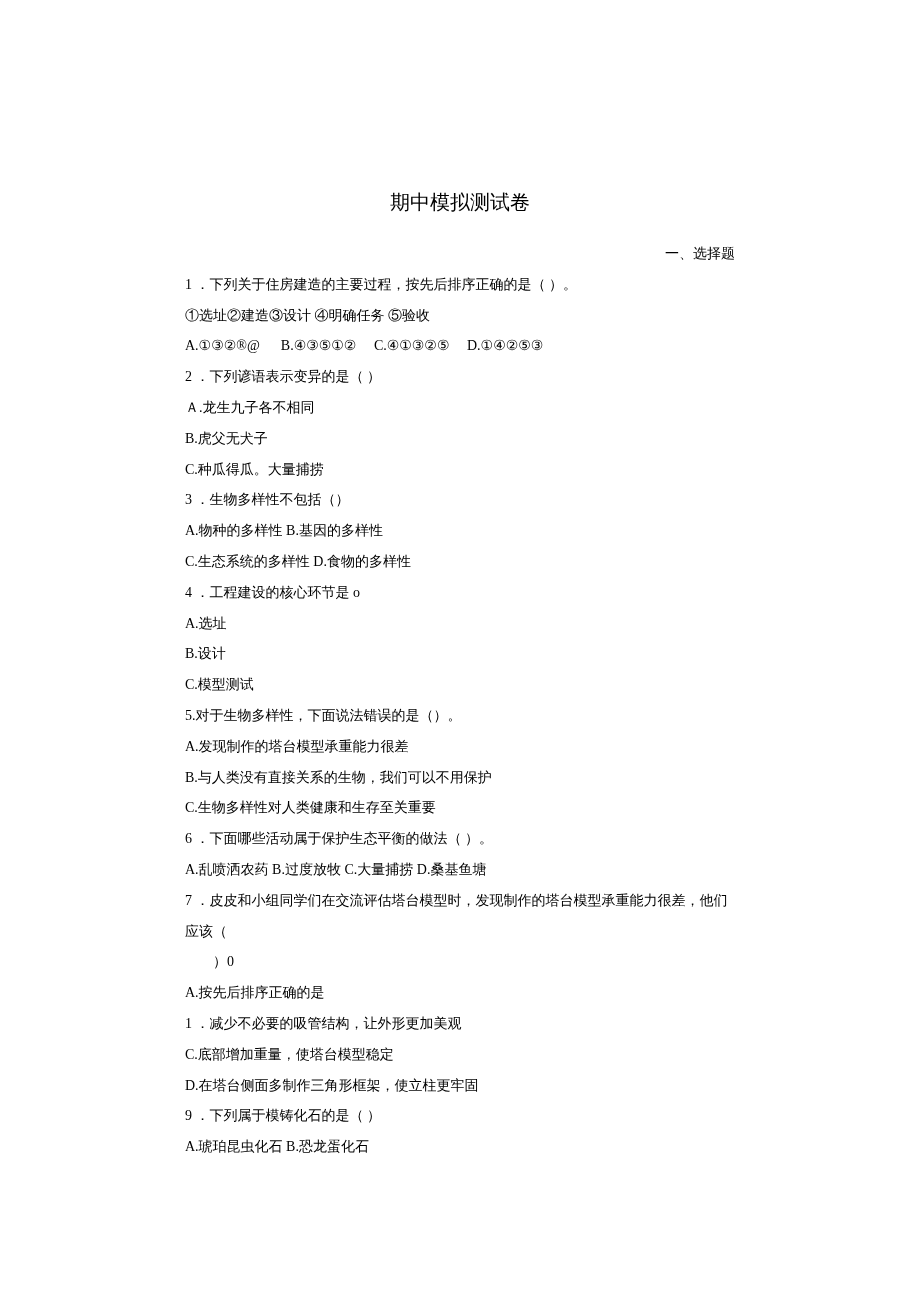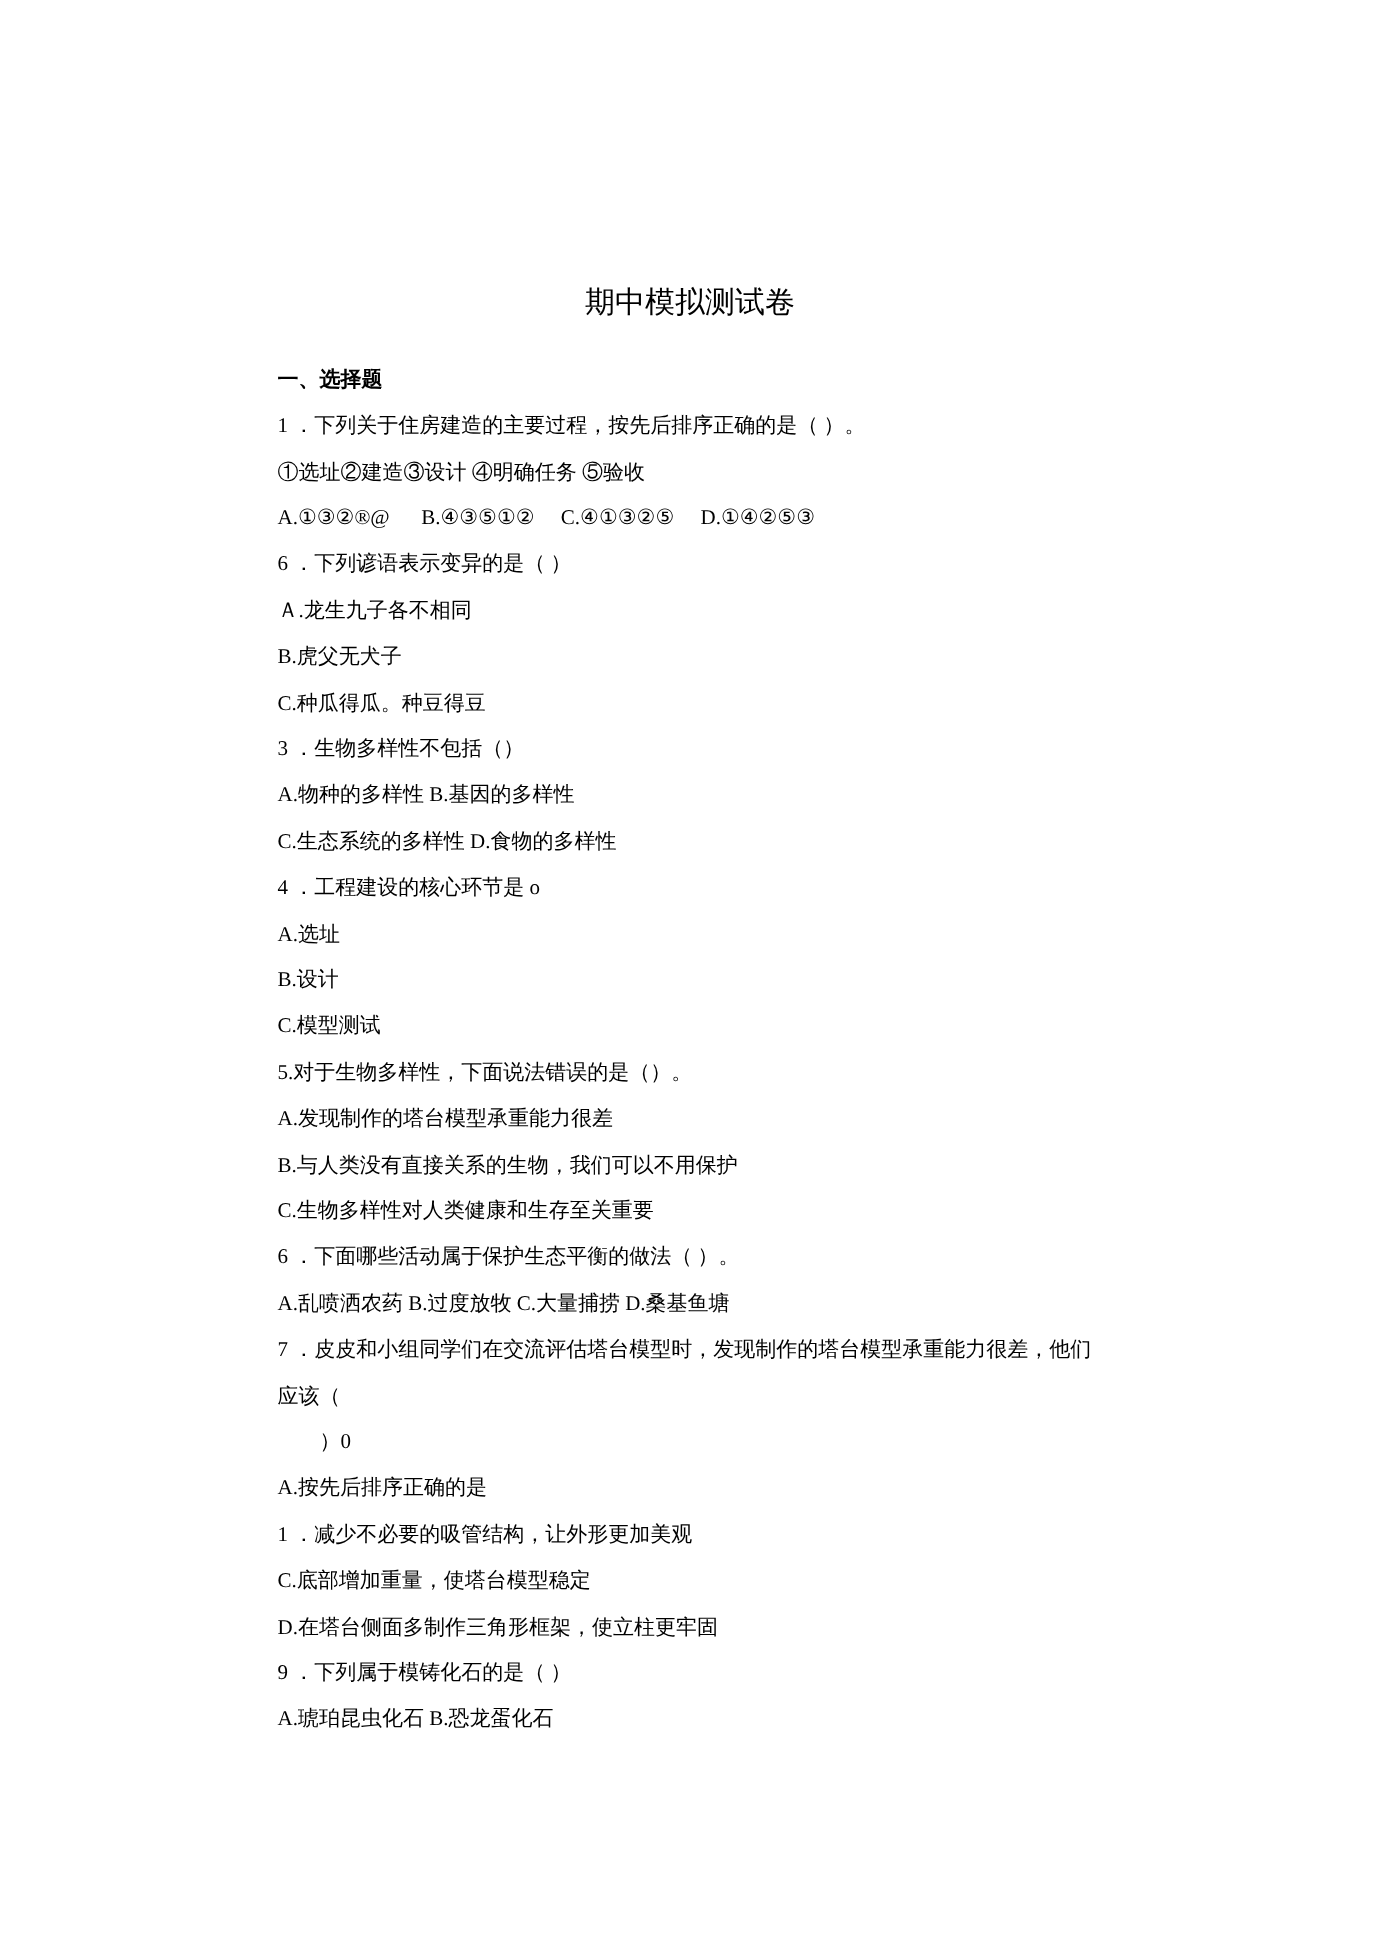--- a/index.html
+++ b/index.html
@@ -16,21 +16,22 @@
       padding: 180px 185px 100px 185px;
       width: 920px;
     }
     .title {
       text-align: center;
       font-size: 20px;
       font-weight: normal;
       margin-bottom: 15px;
     }
     .section-heading {
-      font-weight: bold;
+      font-weight: normal;
+      text-align: right;
     }
     .question-line {
       margin-bottom: 0;
     }
     .options-inline {
       white-space: pre;
     }
     .indent {
       text-indent: 2em;
     }
@@ -39,24 +40,24 @@
 <body>
 
 <div class="title">期中模拟测试卷</div>
 
 <div class="section-heading">一、选择题</div>
 
 <div class="question-line">1 ．下列关于住房建造的主要过程，按先后排序正确的是（           ）。</div>
 <div class="question-line">①选址②建造③设计            ④明确任务       ⑤验收</div>
 <div class="question-line options-inline">A.①③②®@      B.④③⑤①②     C.④①③②⑤     D.①④②⑤③</div>
 
-<div class="question-line">6 ．下列谚语表示变异的是（     ）</div>
+<div class="question-line">2 ．下列谚语表示变异的是（     ）</div>
 <div class="question-line">Ａ.龙生九子各不相同</div>
 <div class="question-line">B.虎父无犬子</div>
-<div class="question-line">C.种瓜得瓜。种豆得豆</div>
+<div class="question-line">C.种瓜得瓜。大量捕捞</div>
 
 <div class="question-line">3 ．生物多样性不包括（）</div>
 <div class="question-line">A.物种的多样性 B.基因的多样性</div>
 <div class="question-line">C.生态系统的多样性 D.食物的多样性</div>
 
 <div class="question-line">4 ．工程建设的核心环节是 o</div>
 <div class="question-line">A.选址</div>
 <div class="question-line">B.设计</div>
 <div class="question-line">C.模型测试</div>
 

